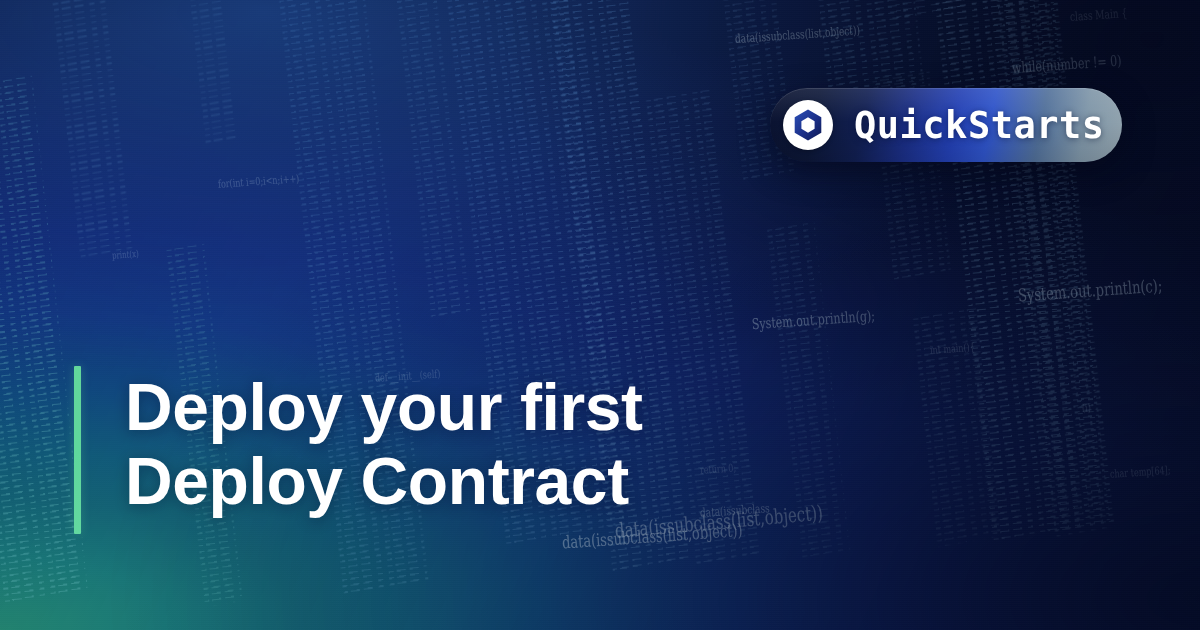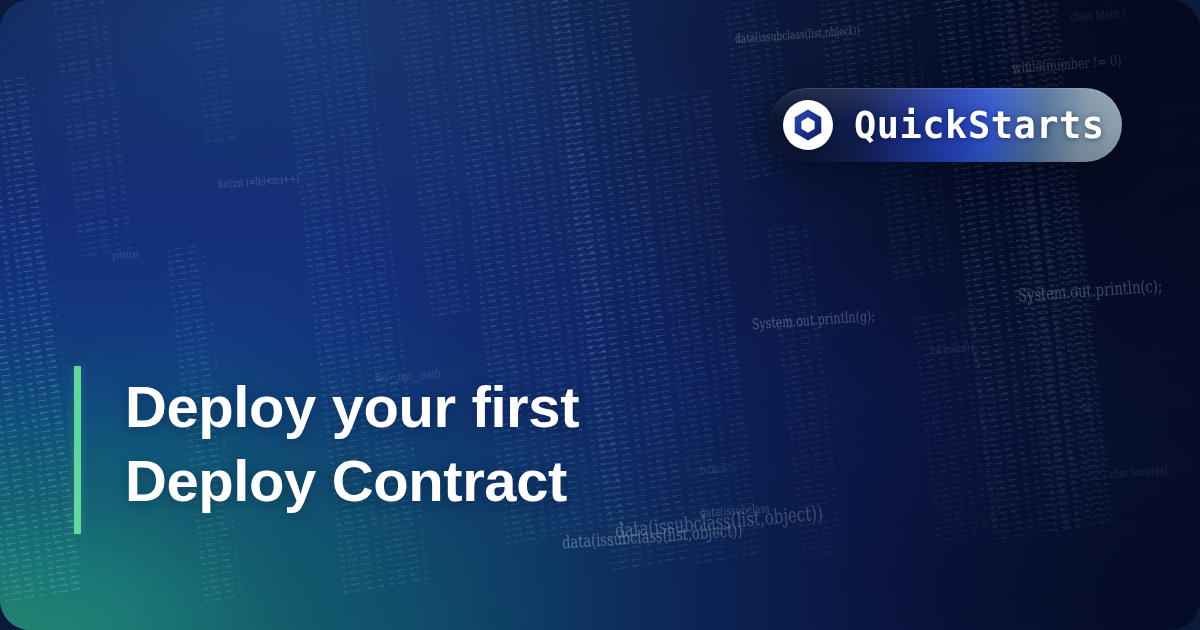--- a/index.html
+++ b/index.html
@@ -10,21 +10,20 @@
     overflow:hidden;
     background:#0b1a3a;
     font-family:"Liberation Sans", sans-serif;
   }
 
   #card {
     position:relative;
     width:1200px; height:630px;
     overflow:hidden;
     isolation:isolate;
-    border-radius:30px;
   }
 
   
   .bg-base {
     position:absolute; inset:0;
     background:
       radial-gradient(125% 105% at 0% 100%,
         #2b9c7a 0%,
         #1f8a82 11%,
         #18737f 20%,
@@ -125,21 +124,21 @@
     border-radius:1px;
     background:linear-gradient(180deg, #63d79b 0%, #5fd79c 50%, #63d9a0 100%);
     box-shadow:0 0 10px rgba(99,215,155,.25);
     flex:none;
   }
   .headline {
     margin-left:44px;
     color:#ffffff;
     font-family:"Liberation Sans", sans-serif;
     font-weight:700;
-    font-size:58px;
+    font-size:66px;
     line-height:74px;
     letter-spacing:-0.4px;
     text-shadow:0 2px 14px rgba(4,12,40,.35);
     padding-top:4px;
   }
   .headline .line { display:block; white-space:nowrap; }
 
   
   .pill {
     position:absolute;

